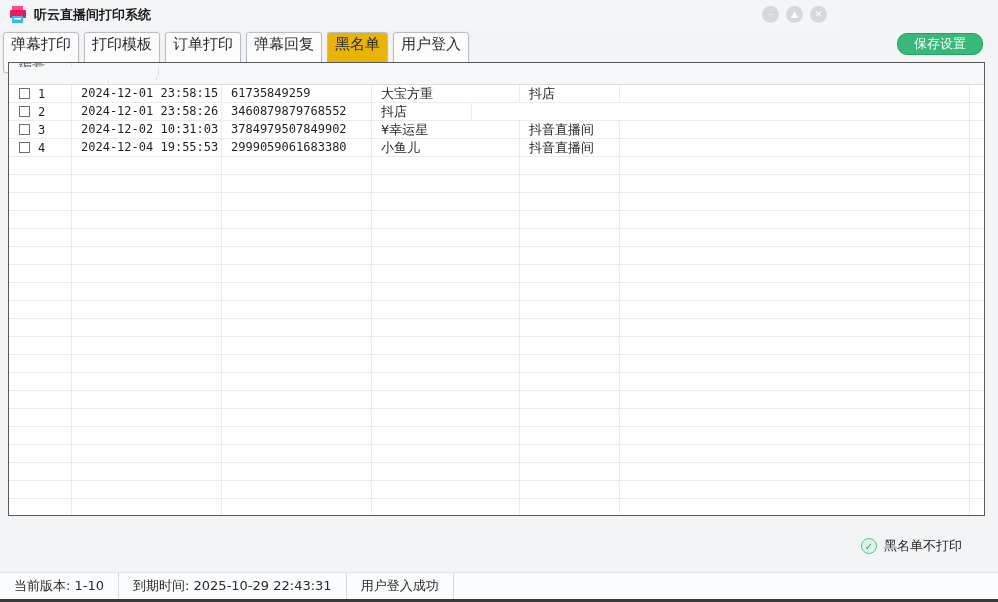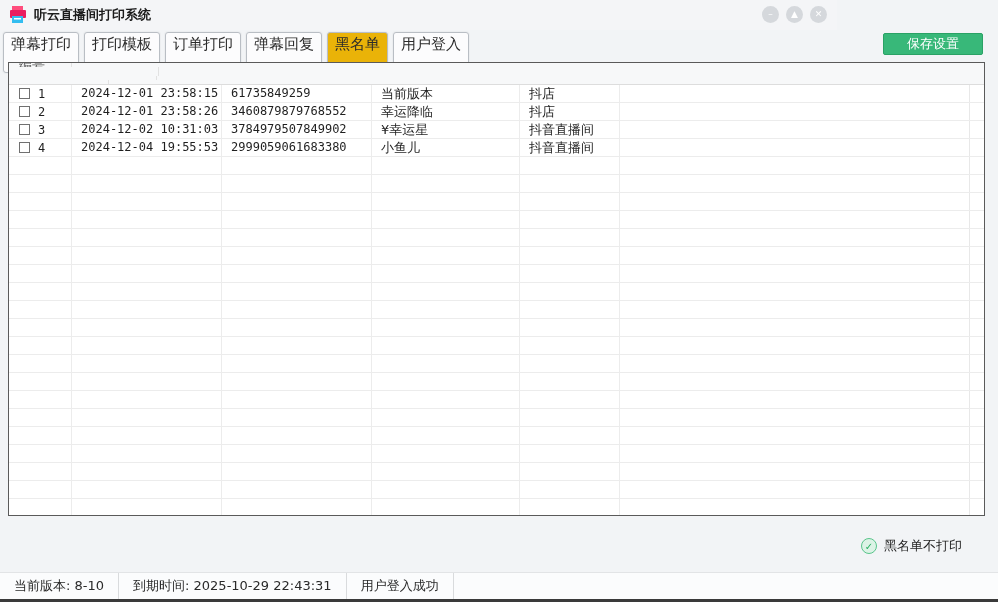--- a/index.html
+++ b/index.html
@@ -14,22 +14,22 @@
   .win-controls { position:absolute; right:10px; top:6px; display:flex; gap:7px; }
   .win-btn { width:17px; height:17px; border-radius:50%; background:#d5d8dc; color:#ffffff;
              font-size:9px; line-height:17px; text-align:center; cursor:pointer; }
 
   
   .tabbar { position:absolute; top:32px; left:3px; height:24px; display:flex; gap:5px; }
   .tab { height:41px; padding:0 7px; font-size:15px; color:#2b2b2b; background:#fcfcfd;
          border:1px solid #b9bec4; border-radius:3px; line-height:22px; cursor:pointer;
          box-shadow:0 0 0 1px #eceef0; }
   .tab.active { background:#eab308;text-align:right; }
-  .save-btn { position:absolute; top:33px; right:15px; width:100px; height:22px;
-              background:#38b879; border:1px solid #2aa265; border-radius:2px;
+  .save-btn { position:absolute; top:33px; right:15px; width:86px; height:22px;
+              background:#38b879; border:1px solid #2aa265; border-radius:10px;
               color:#ffffff; font-size:13px; text-align:center; line-height:20px; cursor:pointer; }
 
   
   .table { position:absolute; left:8px; top:62px; width:977px; height:454px;
            background:#ffffff; border:1px solid #5a5a5a; overflow:hidden; }
   .thead { display:flex; height:22px; background:#f7f8f9; border-bottom:1px solid #dddddd;
            font-size:13px; color:#555;flex-direction:column; }
   .thead .cell { line-height:21px; }
   .trow { display:flex; height:18px; border-bottom:1px solid #ececec; font-size:12px; color:#1f1f1f; }
   .cell { border-right:1px solid #ececec; overflow:hidden; white-space:nowrap; }
@@ -102,34 +102,33 @@
   </div>
   <div id="tbody">
 
     <div class="trow">
       <div class="cell c1">
           <span class="rowchk"></span>
           <span class="rownum">1</span>
         </div>
       <div class="cell c2 mono">2024-12-01 23:58:15</div>
       <div class="cell c3 mono">61735849259</div>
-      <div class="cell c4 cn">当前版本</div>
+      <div class="cell c4 cn">大宝方重</div>
       <div class="cell c5 cn">抖店</div>
       <div class="cell c6"></div>
         <div class="cell c7"></div>
     </div>
 
     <div class="trow">
       <div class="cell c1">
           <span class="rowchk"></span>
           <span class="rownum">2</span>
         </div>
       <div class="cell c2 mono">2024-12-01 23:58:26</div>
       <div class="cell c3 mono">3460879879768552</div>
-      <div class="cell c4 cn">幸运降临</div>
       <div class="cell c5 cn">抖店</div>
       <div class="cell c6"></div>
         <div class="cell c7"></div>
     </div>
 
     <div class="trow">
       <div class="cell c1">
           <span class="rowchk"></span>
           <span class="rownum">3</span>
         </div>
@@ -338,16 +337,16 @@
 </div>
 
 <div class="options">
   <div class="opt">
     <span class="checkcircle">✓</span>
     <span>黑名单不打印</span>
   </div>
 </div>
 
 <div class="statusbar">
-  <div class="status-item">当前版本: 8-10</div>
+  <div class="status-item">当前版本: 1-10</div>
   <div class="status-item">到期时间: 2025-10-29 22:43:31</div>
   <div class="status-item">用户登入成功</div>
 </div>
 
 </body></html>

